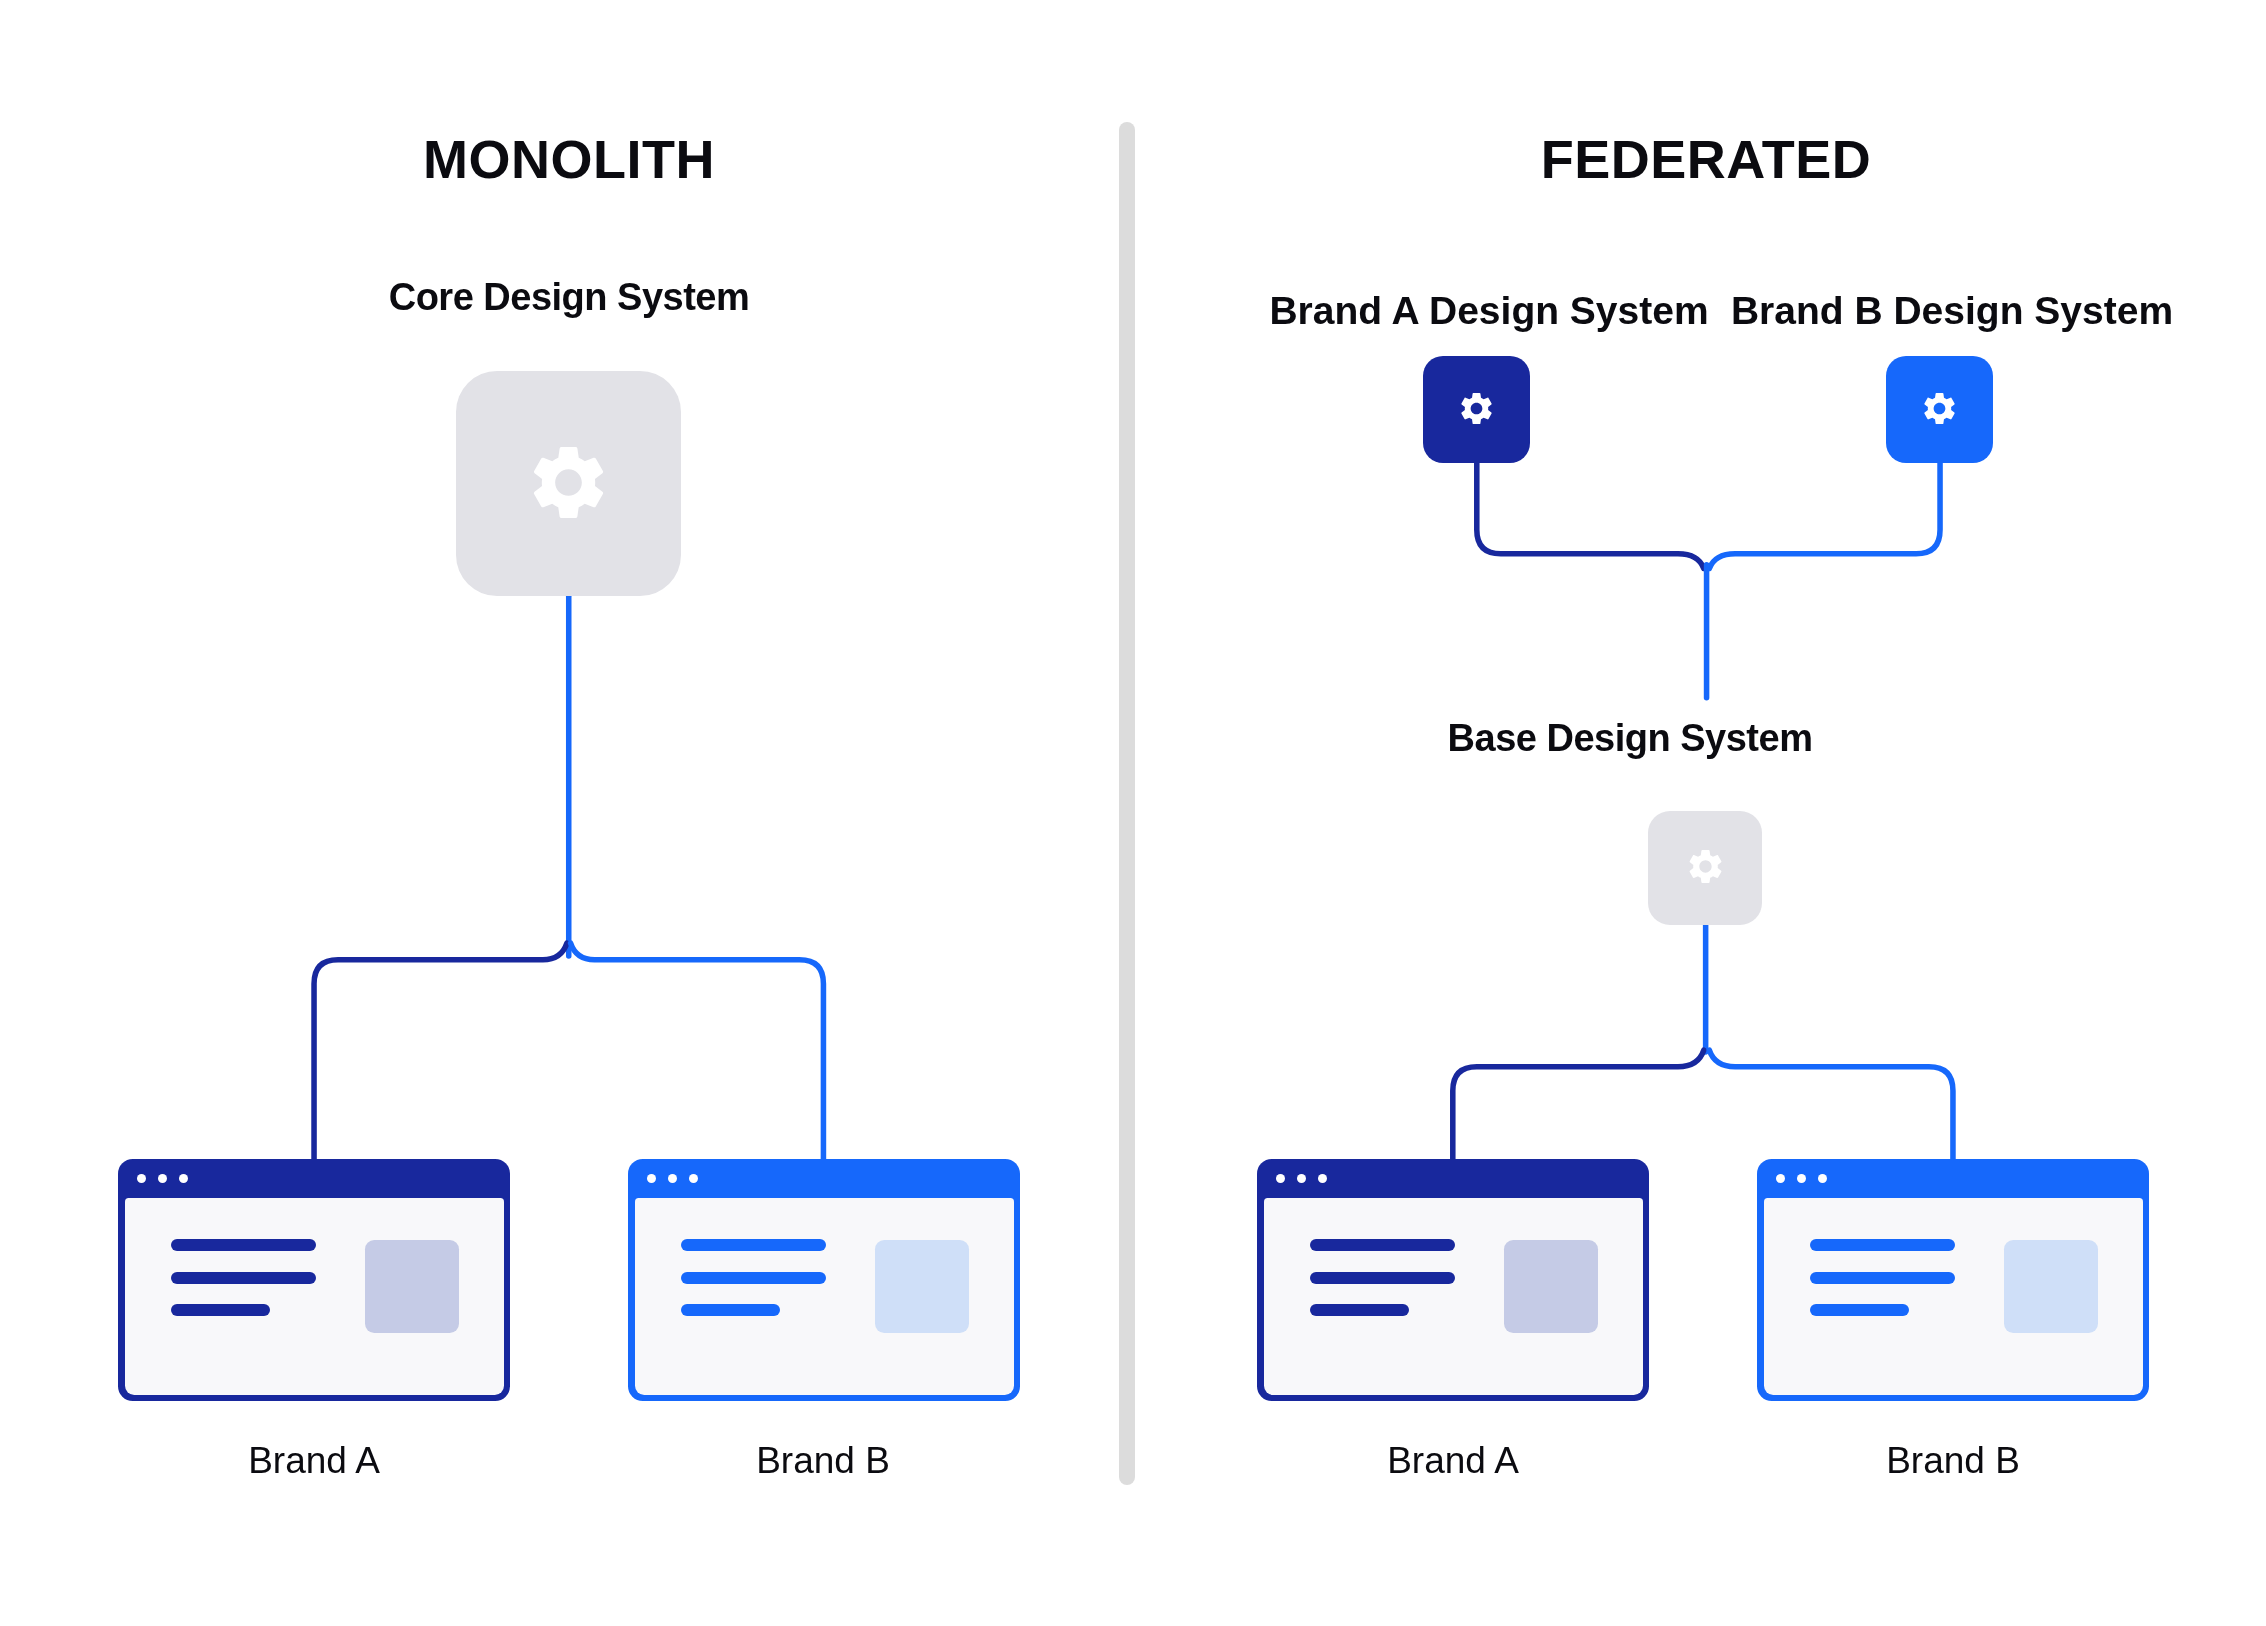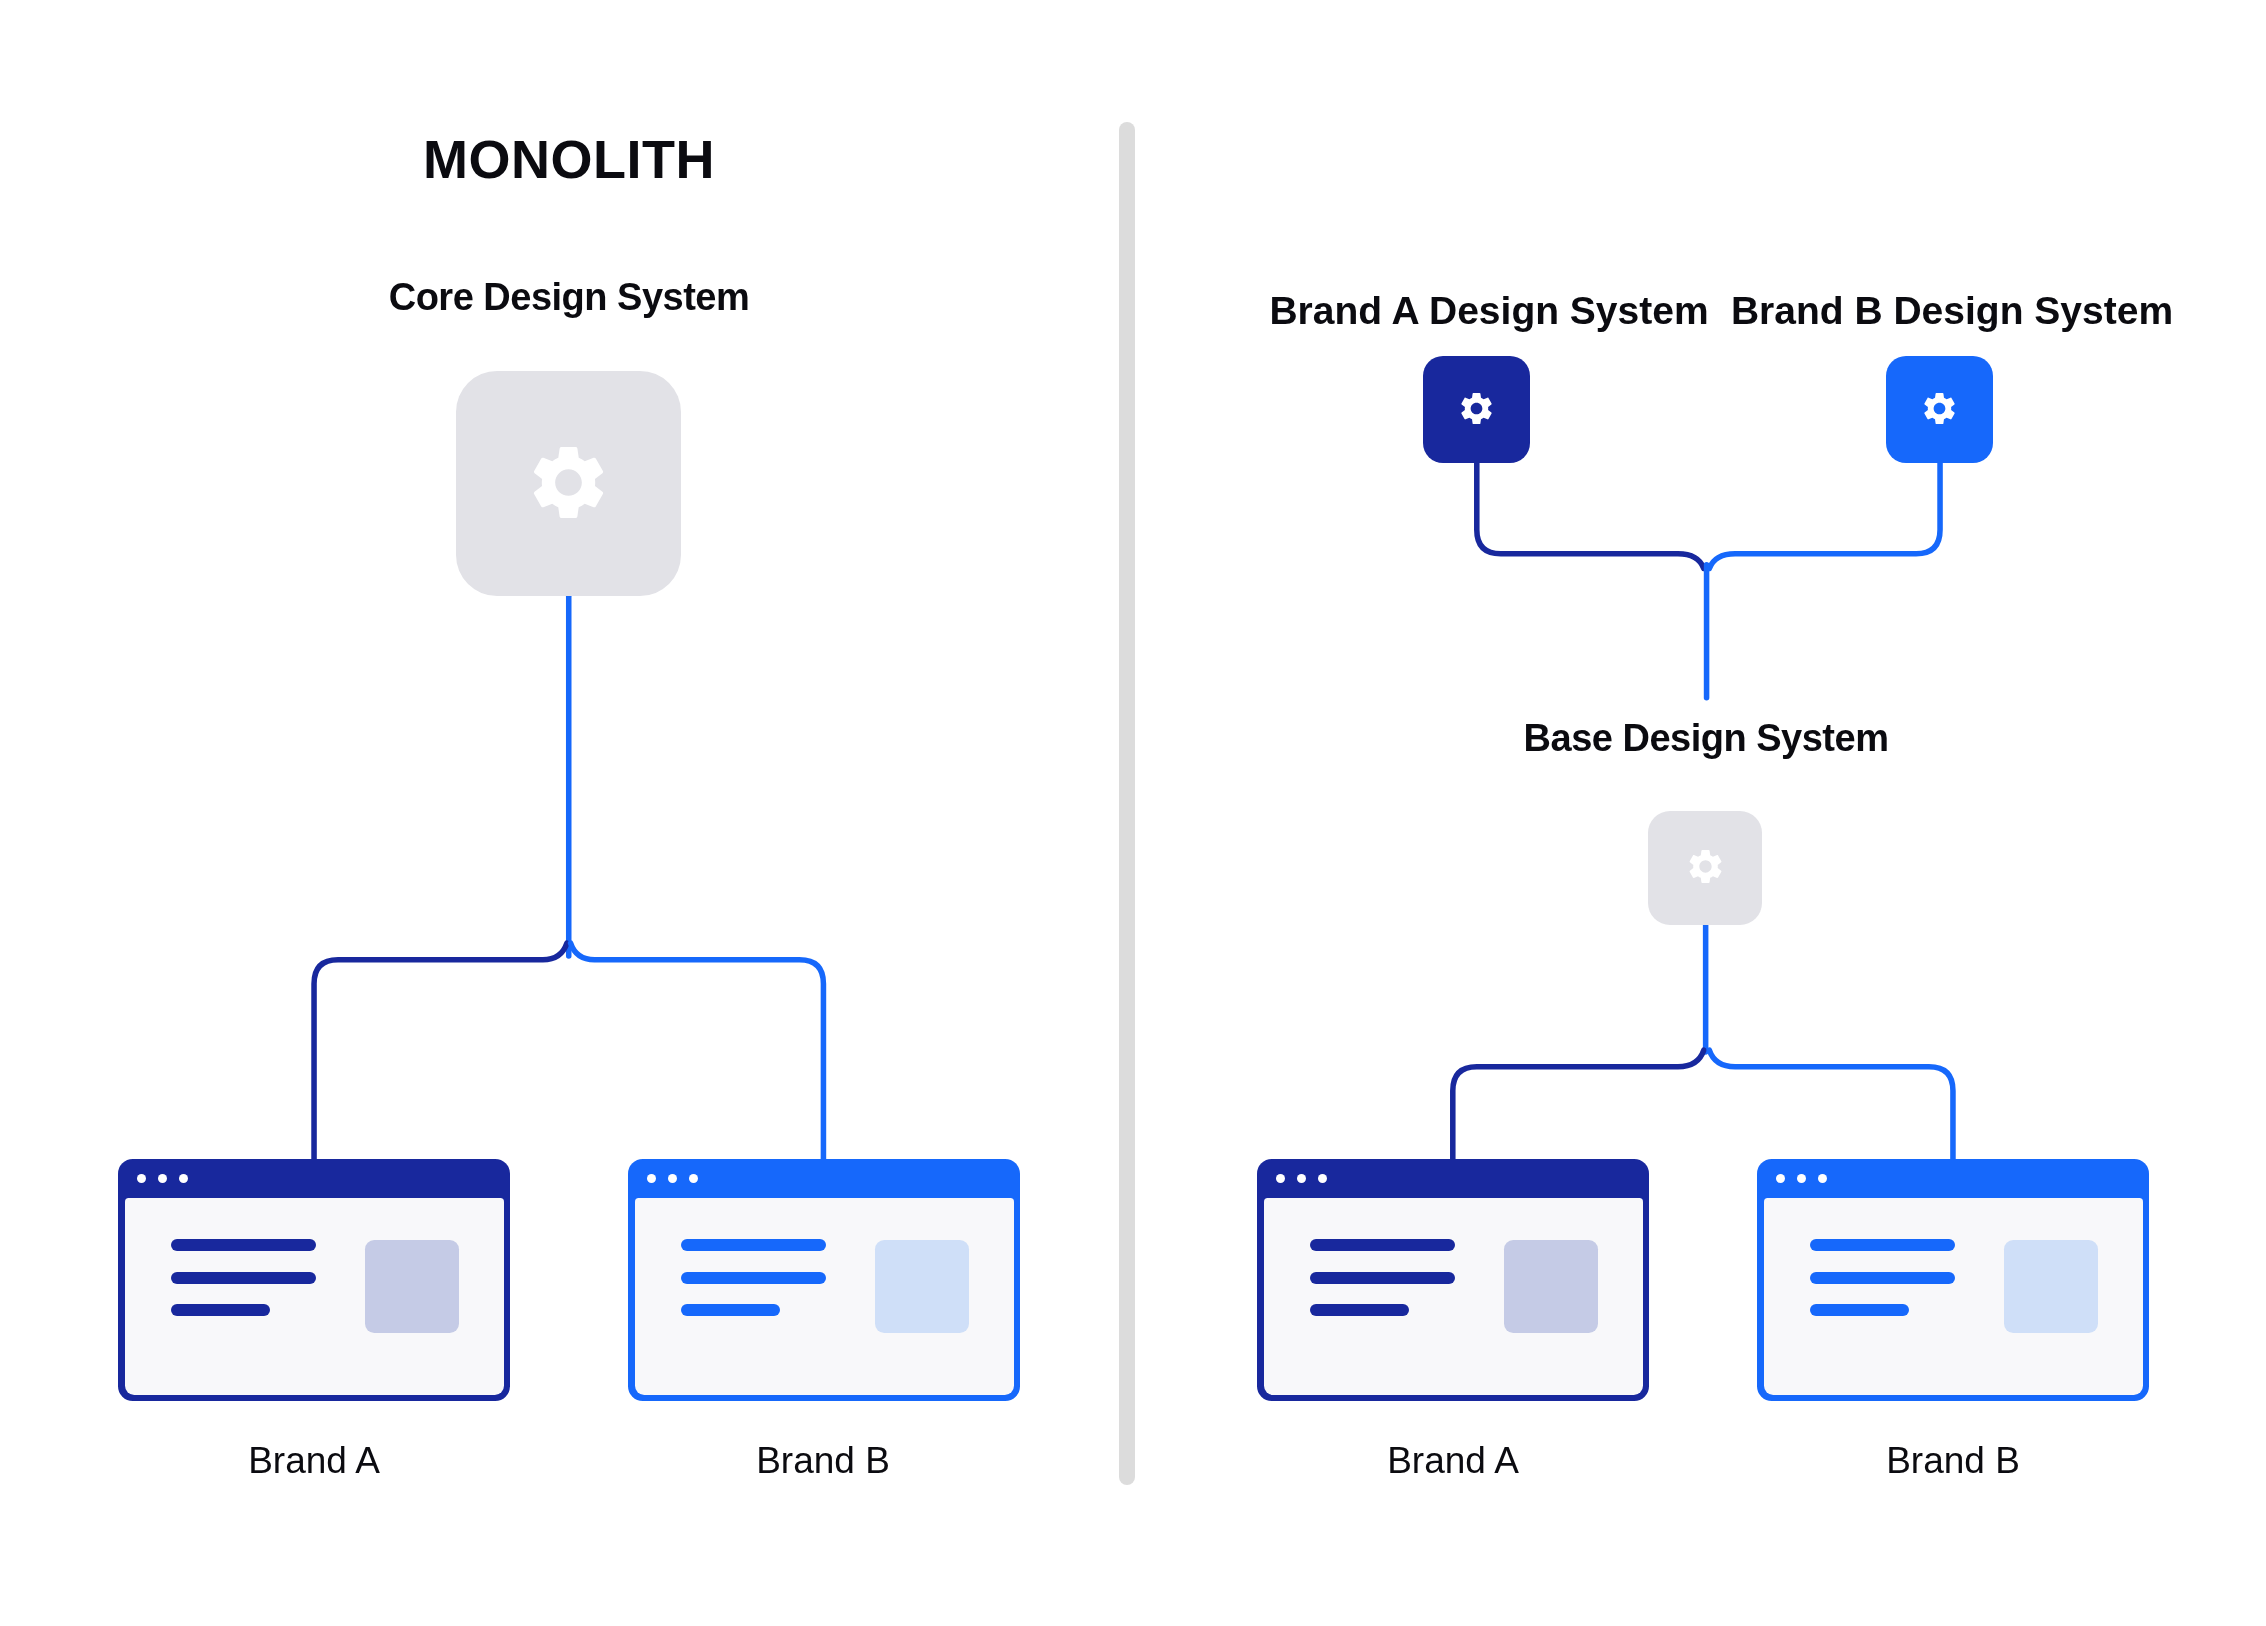--- a/index.html
+++ b/index.html
@@ -105,40 +105,41 @@
       <div class="bar b3"></div>
       <div class="thumb"></div>
     </div>
   </div>
 
   <div class="abs ctr win-label" style="left:314px;top:1442px">Brand A</div>
   <div class="abs ctr win-label" style="left:823px;top:1442px">Brand B</div>
 
   <div class="abs divider"></div>
 
+  <div class="abs ctr col-title" style="left:1706px;top:132px">FEDERATED</div>
 
   <div class="abs ctr sys-label" style="left:1477px;top:291px">Brand A Design System</div>
   <div class="abs ctr sys-label" style="left:1940px;top:291px">Brand B Design System</div>
 
   <div class="abs gear-sq navy" style="left:1423px;top:356px">
     <span>
       <svg width="39" height="39" viewBox="0 0 24 24">
           <path d="M19.14,12.94c0.04-0.3,0.06-0.61,0.06-0.94c0-0.32-0.02-0.64-0.07-0.94l2.03-1.58c0.18-0.14,0.23-0.41,0.12-0.61l-1.92-3.32c-0.12-0.22-0.37-0.29-0.59-0.22l-2.39,0.96c-0.5-0.38-1.03-0.7-1.62-0.94L14.4,2.81c-0.04-0.24-0.24-0.41-0.48-0.41h-3.84c-0.24,0-0.43,0.17-0.47,0.41L9.25,5.35C8.66,5.59,8.12,5.92,7.63,6.29L5.24,5.33c-0.22-0.08-0.47,0-0.59,0.22L2.74,8.87C2.62,9.08,2.66,9.34,2.86,9.48l2.03,1.58C4.84,11.36,4.8,11.69,4.8,12s0.02,0.64,0.07,0.94l-2.03,1.58c-0.18,0.14-0.23,0.41-0.12,0.61l1.92,3.32c0.12,0.22,0.37,0.29,0.59,0.22l2.39-0.96c0.5,0.38,1.03,0.7,1.62,0.94l0.36,2.54c0.05,0.24,0.24,0.41,0.48,0.41h3.84c0.24,0,0.44-0.17,0.47-0.41l0.36-2.54c0.59-0.24,1.13-0.56,1.62-0.94l2.39,0.96c0.22,0.08,0.47,0,0.59-0.22l1.92-3.32c0.12-0.22,0.07-0.47-0.12-0.61L19.14,12.94z M12,15.6c-1.98,0-3.6-1.62-3.6-3.6s1.62-3.6,3.6-3.6s3.6,1.62,3.6,3.6S13.98,15.6,12,15.6z"></path>
         </svg>
     </span>
   </div>
   <div class="abs gear-sq blue" style="left:1886px;top:356px">
     <span>
       <svg width="39" height="39" viewBox="0 0 24 24">
           <path d="M19.14,12.94c0.04-0.3,0.06-0.61,0.06-0.94c0-0.32-0.02-0.64-0.07-0.94l2.03-1.58c0.18-0.14,0.23-0.41,0.12-0.61l-1.92-3.32c-0.12-0.22-0.37-0.29-0.59-0.22l-2.39,0.96c-0.5-0.38-1.03-0.7-1.62-0.94L14.4,2.81c-0.04-0.24-0.24-0.41-0.48-0.41h-3.84c-0.24,0-0.43,0.17-0.47,0.41L9.25,5.35C8.66,5.59,8.12,5.92,7.63,6.29L5.24,5.33c-0.22-0.08-0.47,0-0.59,0.22L2.74,8.87C2.62,9.08,2.66,9.34,2.86,9.48l2.03,1.58C4.84,11.36,4.8,11.69,4.8,12s0.02,0.64,0.07,0.94l-2.03,1.58c-0.18,0.14-0.23,0.41-0.12,0.61l1.92,3.32c0.12,0.22,0.37,0.29,0.59,0.22l2.39-0.96c0.5,0.38,1.03,0.7,1.62,0.94l0.36,2.54c0.05,0.24,0.24,0.41,0.48,0.41h3.84c0.24,0,0.44-0.17,0.47-0.41l0.36-2.54c0.59-0.24,1.13-0.56,1.62-0.94l2.39,0.96c0.22,0.08,0.47,0,0.59-0.22l1.92-3.32c0.12-0.22,0.07-0.47-0.12-0.61L19.14,12.94z M12,15.6c-1.98,0-3.6-1.62-3.6-3.6s1.62-3.6,3.6-3.6s3.6,1.62,3.6,3.6S13.98,15.6,12,15.6z"></path>
         </svg>
     </span>
   </div>
 
-  <div class="abs ctr sys-title" style="left:1706px;top:719px">Base Design System</div>
+  <div class="abs ctr sys-title" style="left:1630px;top:719px">Base Design System</div>
 
   <div class="abs gear-sq small-gray" style="left:1648px;top:811px">
     <span>
       <svg width="41" height="41" viewBox="0 0 24 24">
           <path d="M19.14,12.94c0.04-0.3,0.06-0.61,0.06-0.94c0-0.32-0.02-0.64-0.07-0.94l2.03-1.58c0.18-0.14,0.23-0.41,0.12-0.61l-1.92-3.32c-0.12-0.22-0.37-0.29-0.59-0.22l-2.39,0.96c-0.5-0.38-1.03-0.7-1.62-0.94L14.4,2.81c-0.04-0.24-0.24-0.41-0.48-0.41h-3.84c-0.24,0-0.43,0.17-0.47,0.41L9.25,5.35C8.66,5.59,8.12,5.92,7.63,6.29L5.24,5.33c-0.22-0.08-0.47,0-0.59,0.22L2.74,8.87C2.62,9.08,2.66,9.34,2.86,9.48l2.03,1.58C4.84,11.36,4.8,11.69,4.8,12s0.02,0.64,0.07,0.94l-2.03,1.58c-0.18,0.14-0.23,0.41-0.12,0.61l1.92,3.32c0.12,0.22,0.37,0.29,0.59,0.22l2.39-0.96c0.5,0.38,1.03,0.7,1.62,0.94l0.36,2.54c0.05,0.24,0.24,0.41,0.48,0.41h3.84c0.24,0,0.44-0.17,0.47-0.41l0.36-2.54c0.59-0.24,1.13-0.56,1.62-0.94l2.39,0.96c0.22,0.08,0.47,0,0.59-0.22l1.92-3.32c0.12-0.22,0.07-0.47-0.12-0.61L19.14,12.94z M12,15.6c-1.98,0-3.6-1.62-3.6-3.6s1.62-3.6,3.6-3.6s3.6,1.62,3.6,3.6S13.98,15.6,12,15.6z"></path>
         </svg>
     </span>
   </div>
 
   <div class="abs window navy" style="left:1257px;top:1159px">

